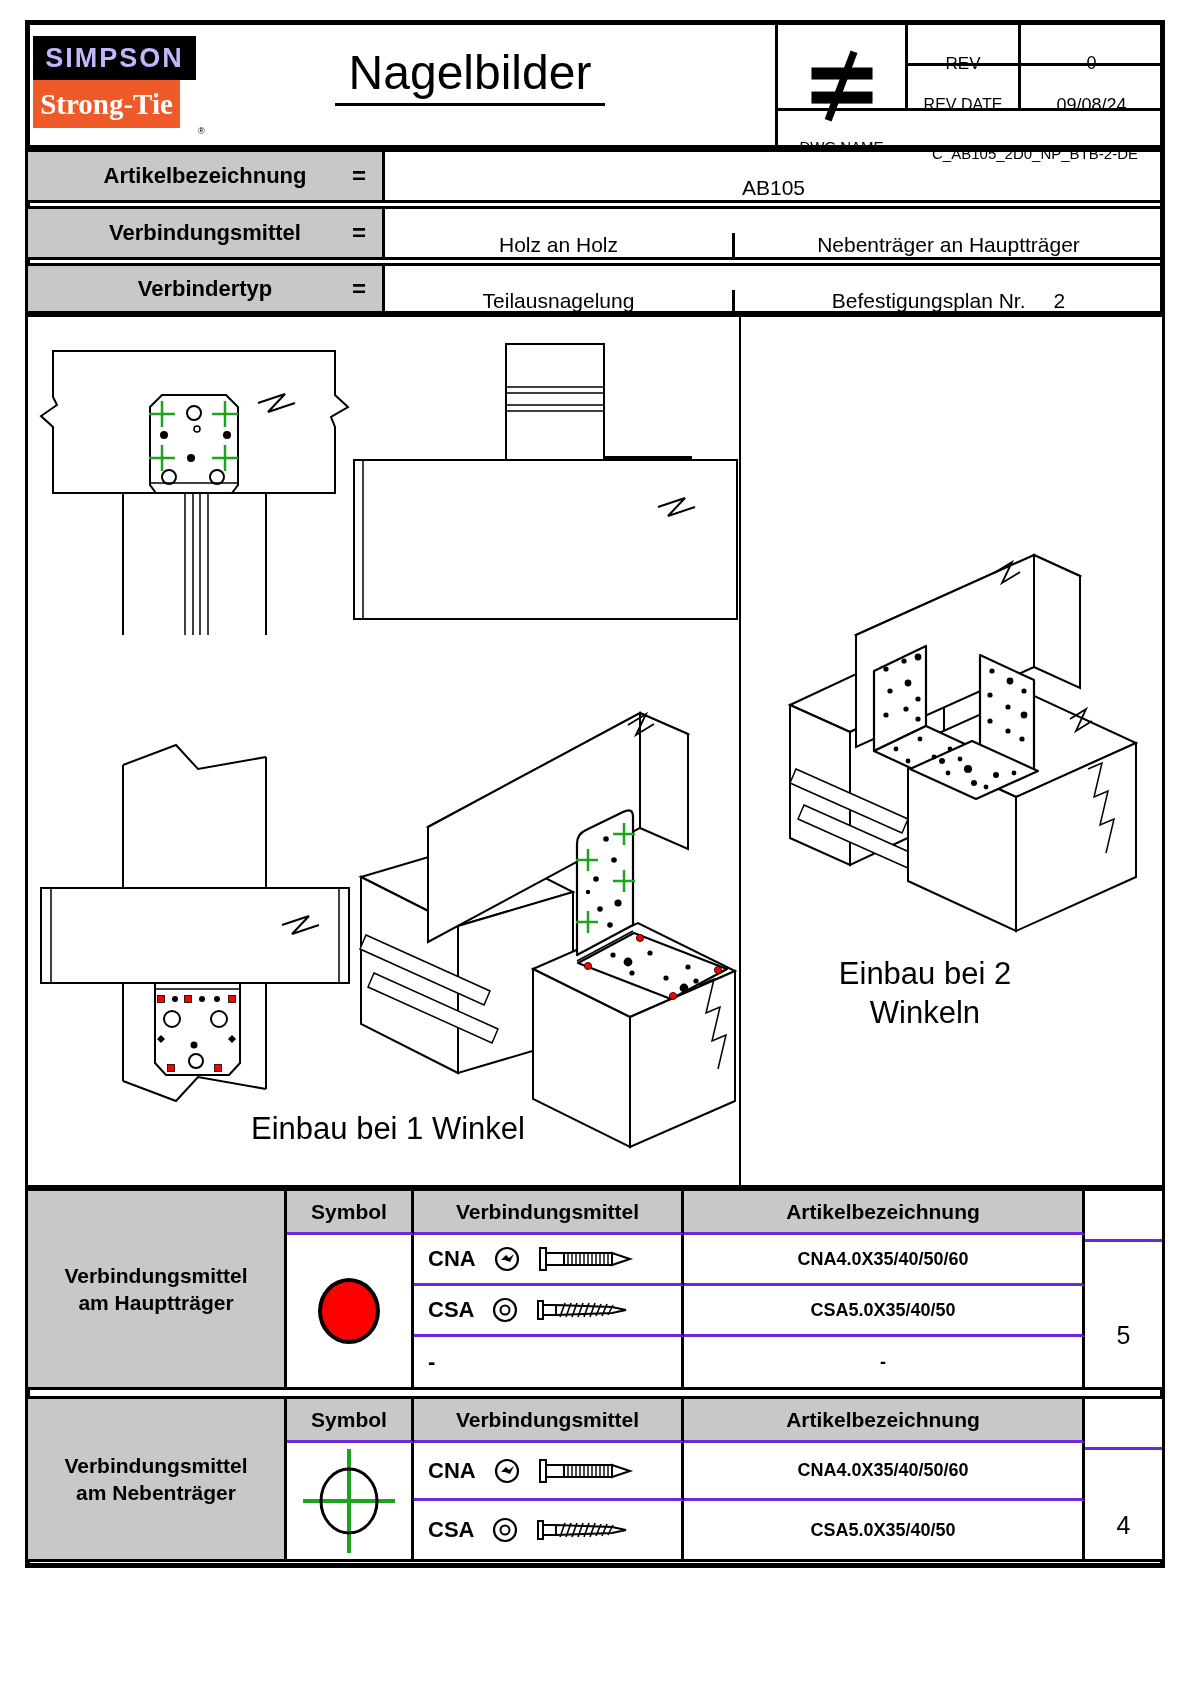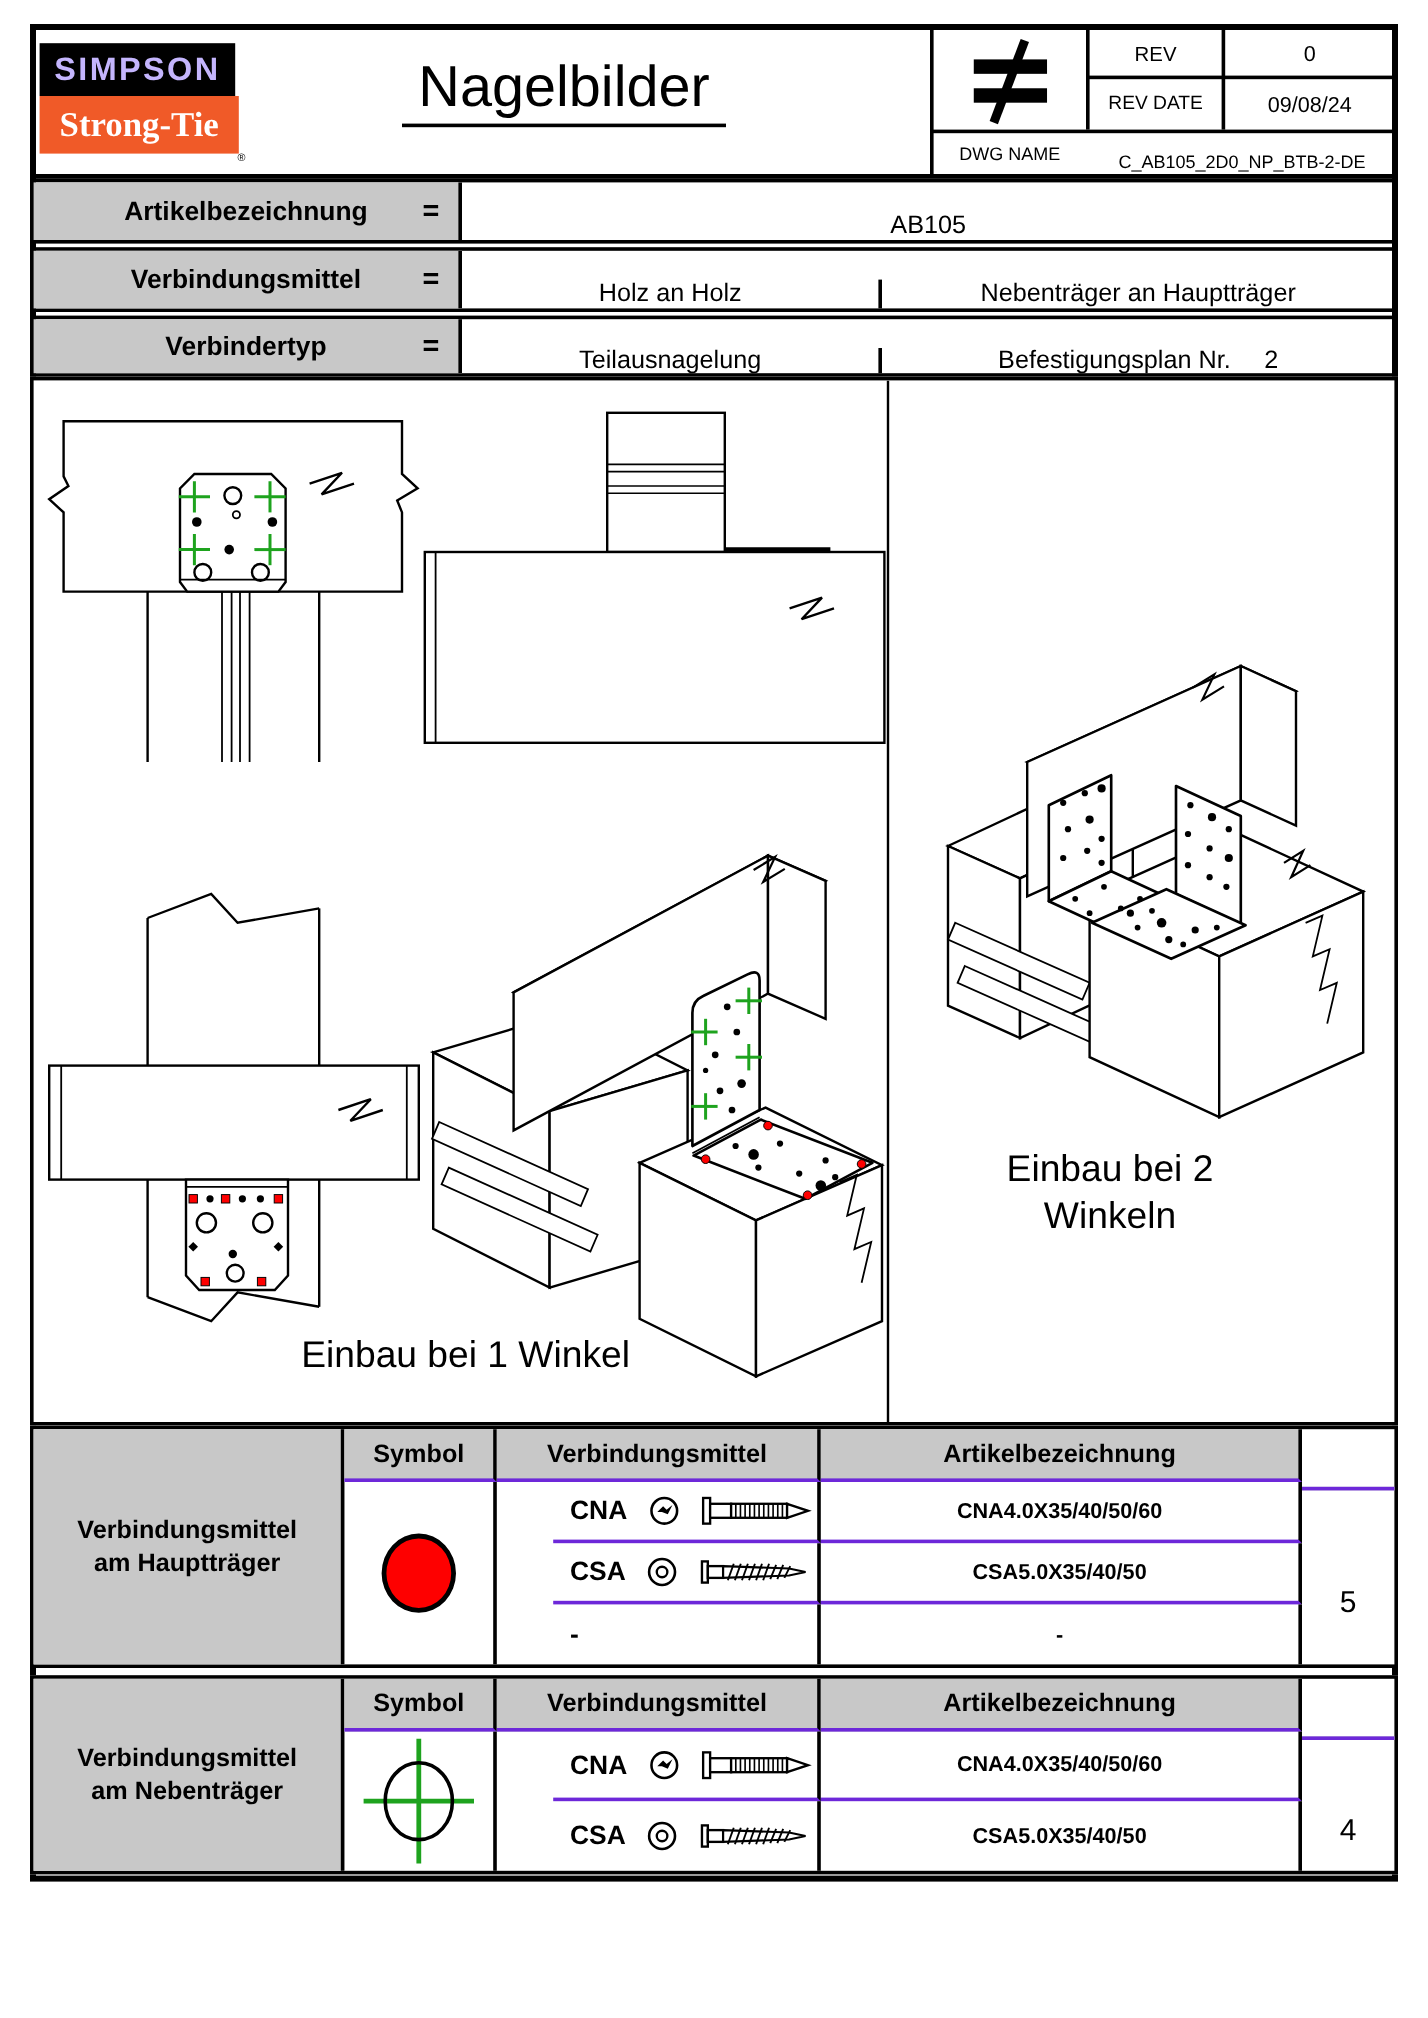--- a/index.html
+++ b/index.html
@@ -11,27 +11,27 @@
   }
   *{box-sizing:border-box;margin:0;padding:0;}
   body{background:#fff;font-family:"Liberation Sans","DejaVu Sans",sans-serif;color:#000;}
   .page{position:relative;width:1190px;height:1682px;background:#fff;overflow:hidden;}
   .sheet{position:absolute;left:25px;top:20px;width:1140px;height:1548px;border:5px solid #000;background:#fff;}
   .line{position:absolute;background:#000;}
 
   
   .logo-black{position:absolute;left:33px;top:36px;width:163px;height:44px;background:#000;color:#c4b5fd;
     font-weight:bold;font-size:27px;letter-spacing:2px;display:flex;align-items:center;justify-content:center;}
-  .logo-orange{position:absolute;left:33px;top:80px;width:166px;height:48px;background:var(--logo-orange);color:#fff;
+  .logo-orange{position:absolute;left:33px;top:80px;width:147px;height:48px;background:var(--logo-orange);color:#fff;
     font-family:"Liberation Serif","DejaVu Serif",serif;font-weight:bold;font-size:29px;
     display:flex;align-items:center;justify-content:center;}
   .logo-reg{position:absolute;left:198px;top:126px;font-size:9px;}
   .doc-title{position:absolute;left:260px;top:45px;width:420px;text-align:center;font-size:48px;}
   .doc-title span{border-bottom:3px solid #000;padding:0 14px 4px 14px;}
-  .tb-cell{position:absolute;display:flex;align-items:center;justify-content:center;text-align:center;}
+  .tb-cell{position:absolute;display:flex;align-items:center;justify-content:center;text-align:center;margin-top:18px;}
 
   
   .info-row{position:absolute;left:25px;width:1140px;border:3px solid #000;display:flex;}
   .info-label{width:357px;background:var(--cell-gray);border-right:3px solid #000;position:relative;
     display:flex;align-items:center;justify-content:center;font-weight:bold;font-size:22px;}
   .info-eq{position:absolute;right:16px;top:50%;transform:translateY(-50%);font-weight:bold;font-size:24px;}
   .info-val{flex:1;display:flex;align-items:center;justify-content:center;font-size:21px;margin-top:24px;}
   .info-val.split{border-right:3px solid #000;}
 
   
@@ -40,21 +40,21 @@
   .caption{position:absolute;font-size:31px;text-align:center;line-height:1.25;}
 
   
   .legend{position:absolute;left:25px;width:1140px;border:3px solid #000;display:grid;
     grid-template-columns:259px 127px 270px 401px 77px;background:#fff;}
   .lg-cell{border-right:3px solid #000;border-bottom:3px solid #6d28d9;display:flex;align-items:center;justify-content:center;
     text-align:center;overflow:hidden;}
   .no-br{border-right:none;margin-top:48px;} .no-bb{border-bottom:none;}
   .lg-head{background:var(--cell-gray);font-weight:bold;font-size:21px;}
   .lg-rowlabel{background:var(--cell-gray);font-weight:bold;font-size:21px;flex-direction:column;line-height:1.3;}
-  .lg-fast{justify-content:flex-start;gap:16px;padding-left:14px;font-weight:bold;font-size:22px;margin-left:47px;}
+  .lg-fast{justify-content:flex-start;gap:16px;padding-left:14px;font-weight:bold;font-size:22px;}
   .lg-article{font-weight:bold;font-size:18px;}
   .lg-count{font-size:25px;}
   .sym-red-circle{width:62px;height:66px;border:4px solid #000;border-radius:50%;background:var(--accent-red);}
   svg .oln{fill:#fff;stroke:#000;stroke-width:2;stroke-linejoin:miter;}
   svg .oln2{fill:#fff;stroke:#000;stroke-width:2.2;stroke-linejoin:round;}
   svg .wire{fill:none;stroke:#000;}
   svg .grn{stroke:var(--nail-green);stroke-width:2.5;}
   svg .reddot{fill:var(--accent-red);stroke:#000;stroke-width:0.8;}
 </style>
 </head>

